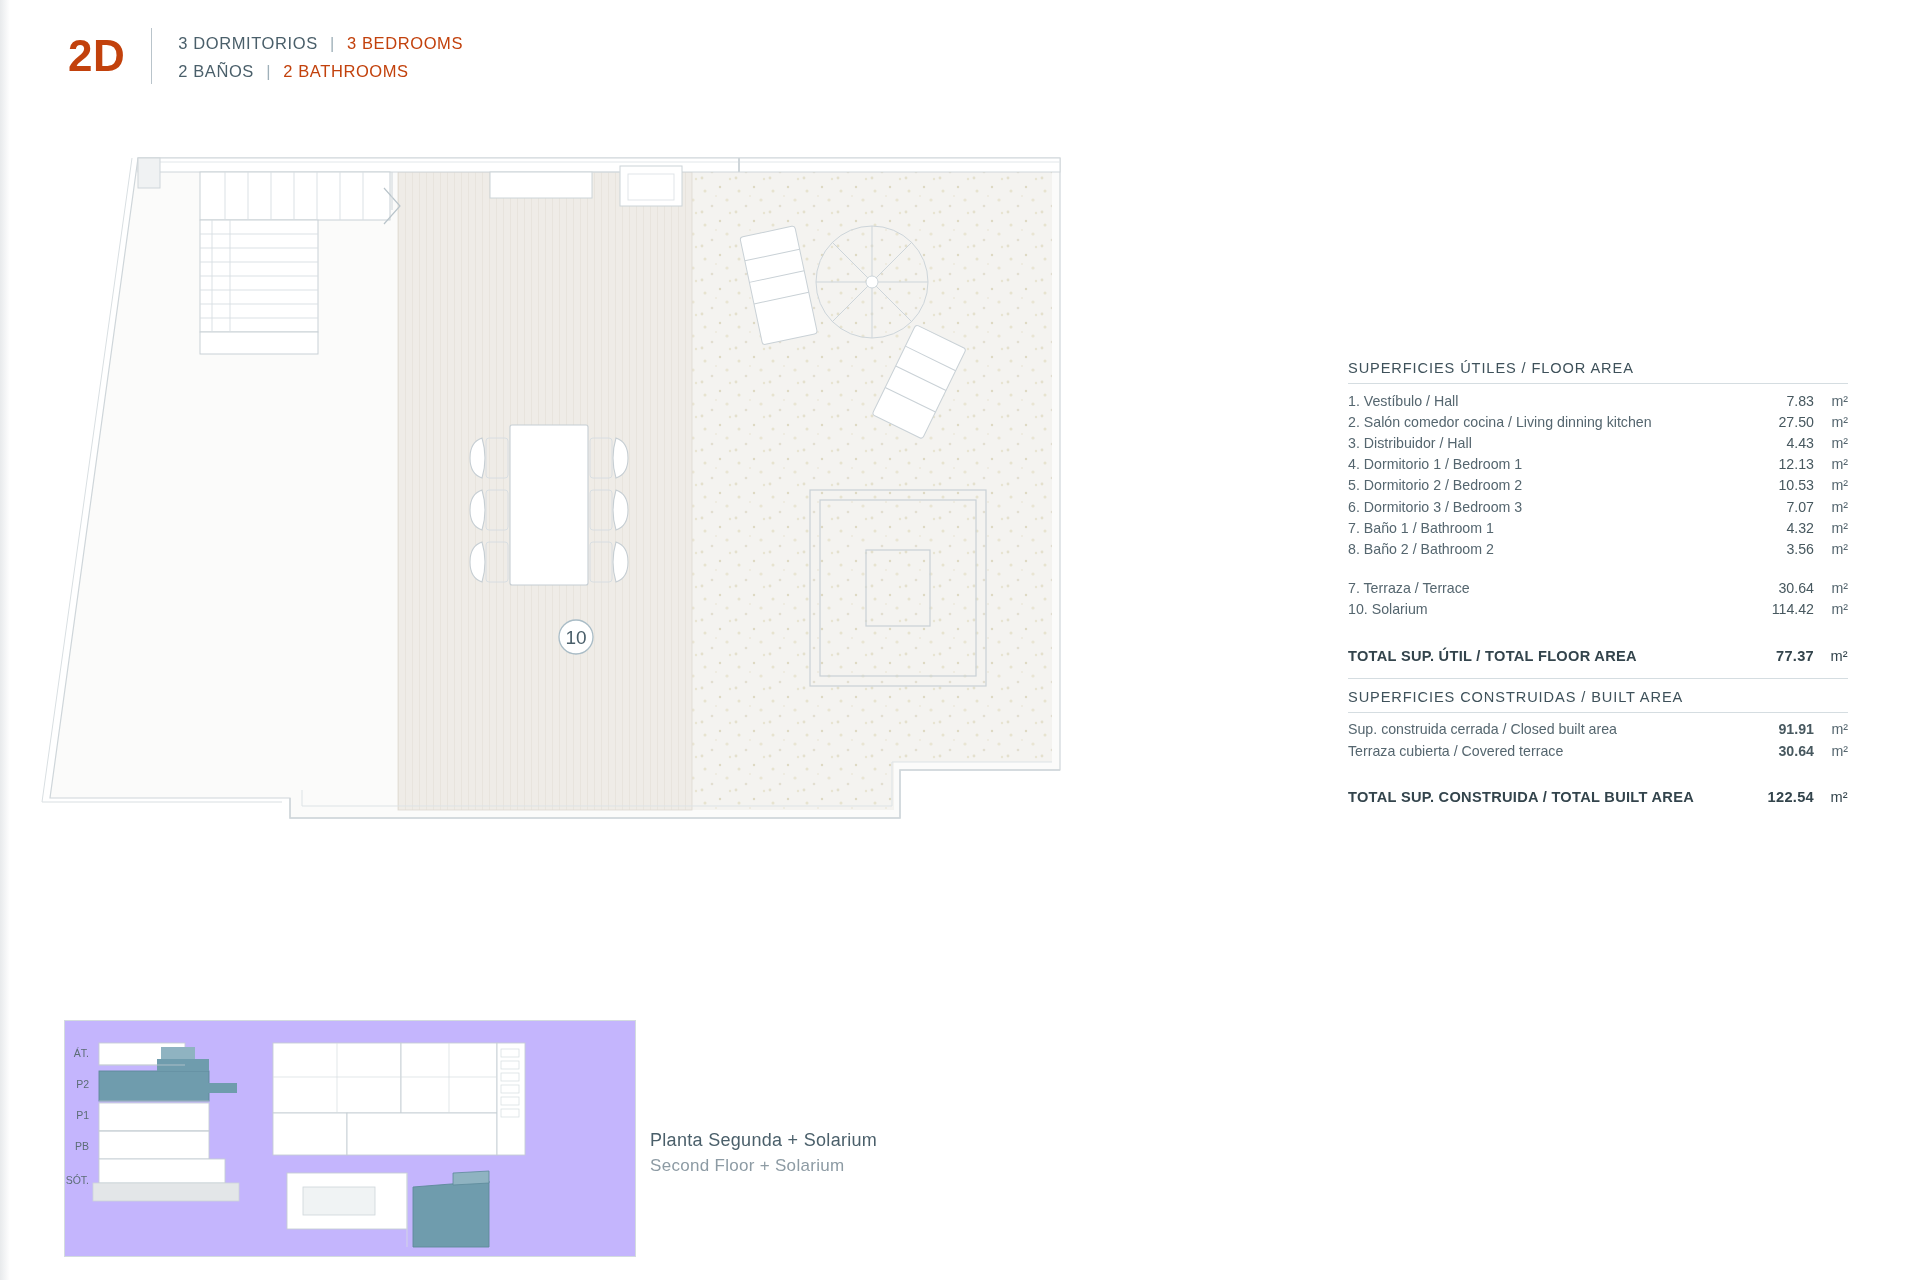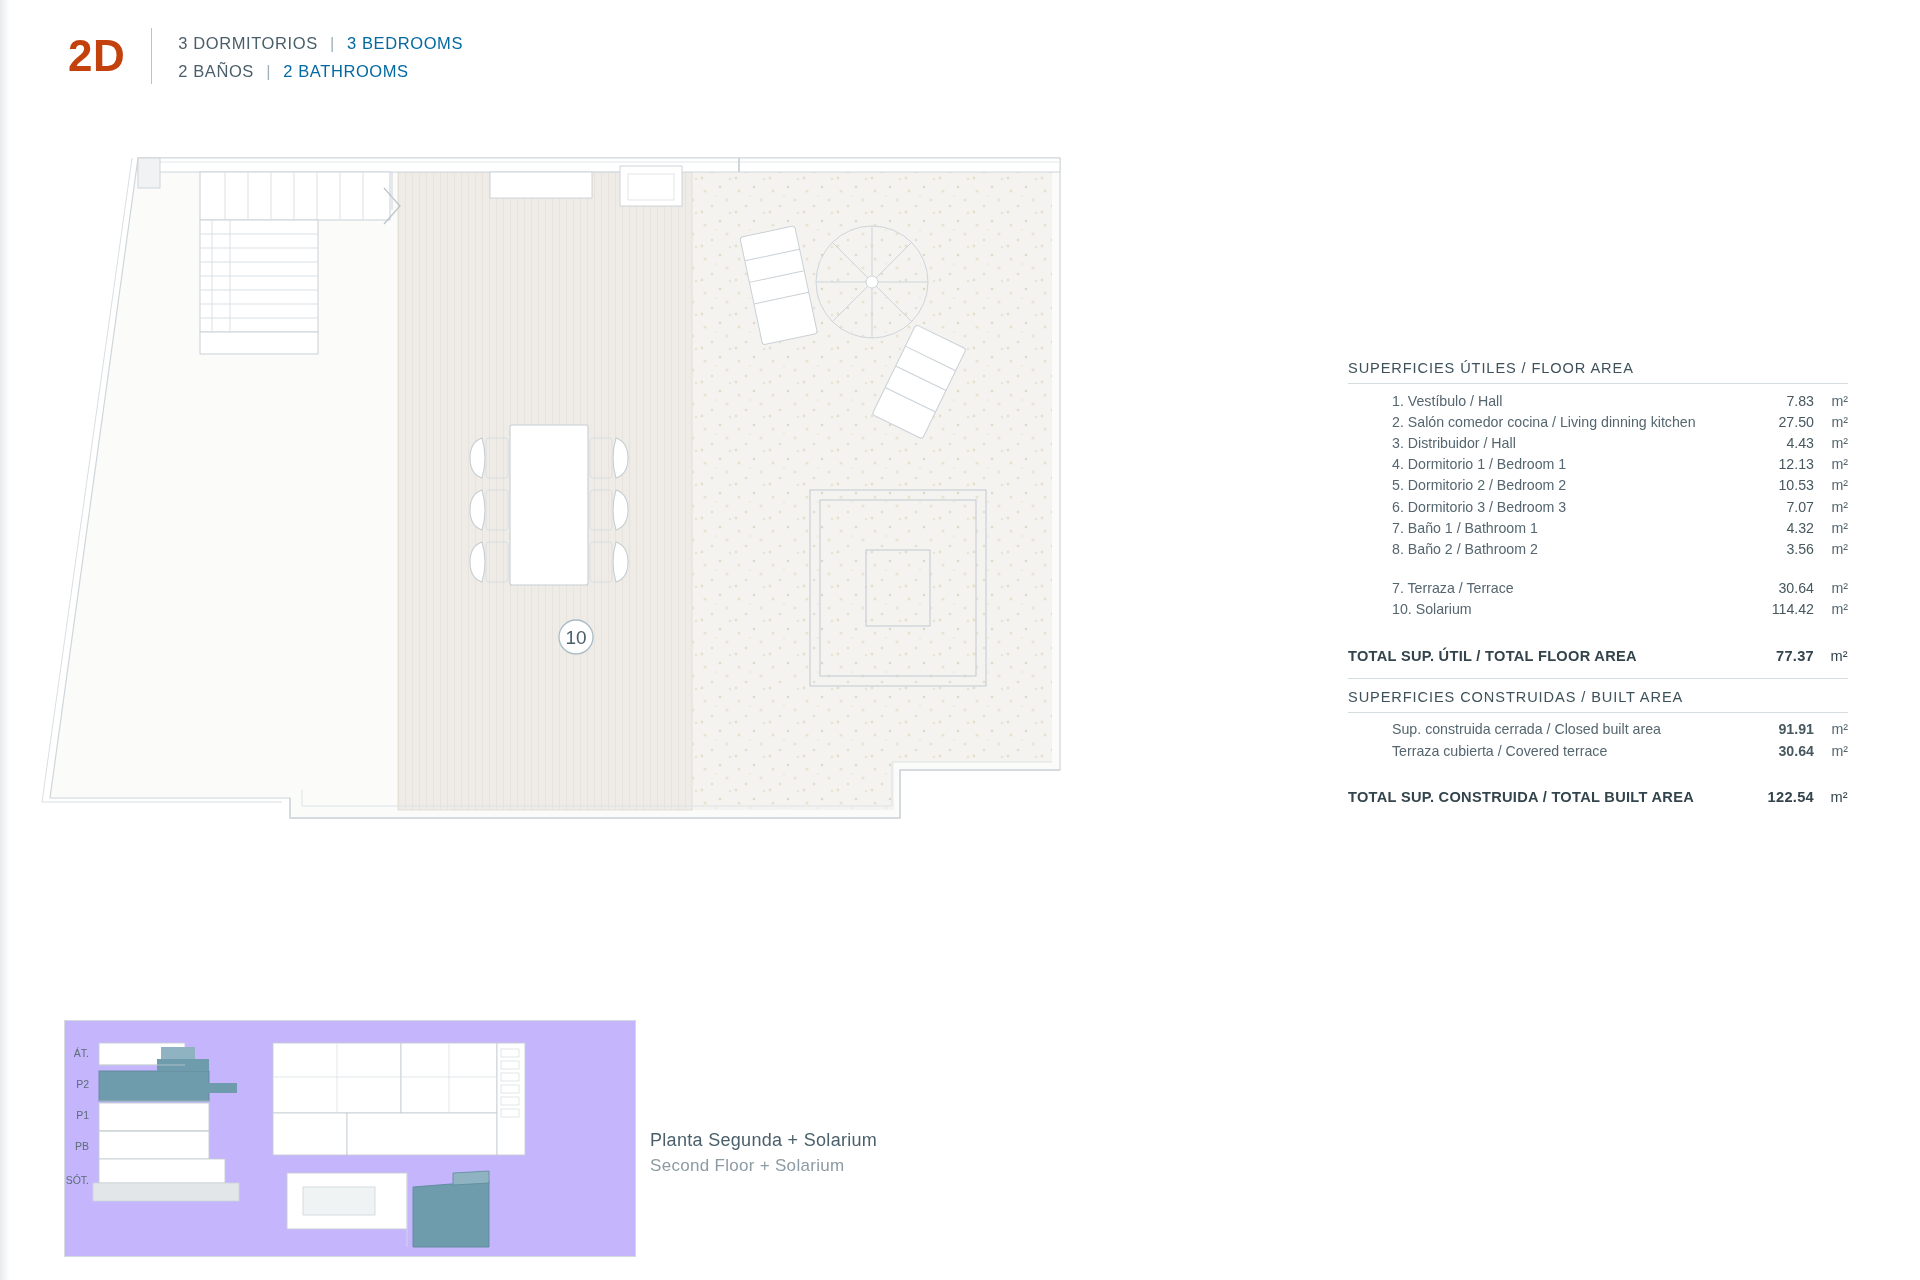--- a/index.html
+++ b/index.html
@@ -51,21 +51,21 @@
     padding-top: 2px;
   }
   .header-line {
     font-size: 16.5px;
     letter-spacing: 0.6px;
     color: #54666f;
     white-space: nowrap;
   }
   .header-line .es { color: #4a5f6a; }
   .header-line .sep { color: #9fb0b9; padding: 0 7px; }
-  .header-line .en { color: #0369a1; }
+  .header-line .en { color: #c2410c; }
 
   
   .plan {
     position: absolute;
     left: 20px;
     top: 150px;
     width: 1320px;
     height: 710px;
   }
   .plan svg { display: block; }
@@ -100,21 +100,20 @@
     padding-bottom: 7px;
     border-bottom: 1px solid #d5dde1;
     margin-bottom: 6px;
   }
   .row {
     display: flex;
     align-items: flex-start;
     font-size: 14.2px;
     color: #55666f;
     padding: 2.6px 0;
-    margin-left: 44px;
   }
   .row .label { flex: 1 1 auto; white-space: nowrap; }
   .row .value {
     flex: 0 0 auto;
     text-align: right;
     width: 66px;
     color: #47585f;
   }
   .row .unit {
     flex: 0 0 auto;

